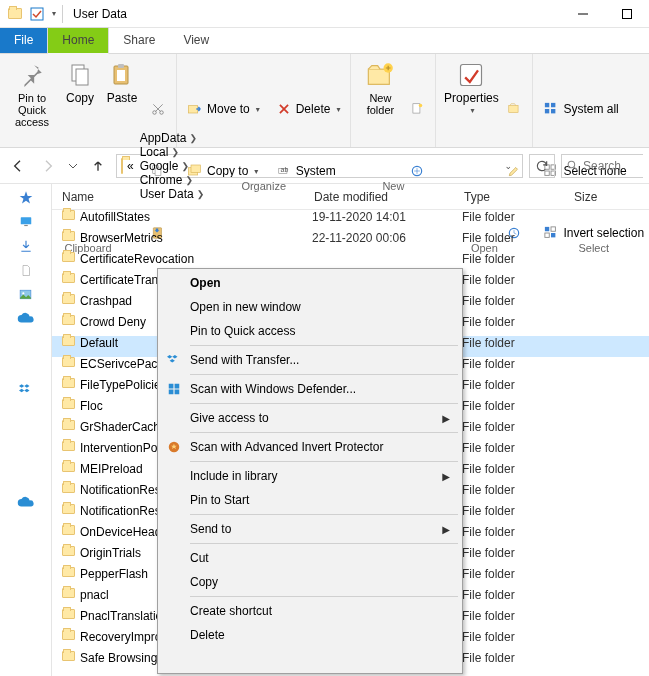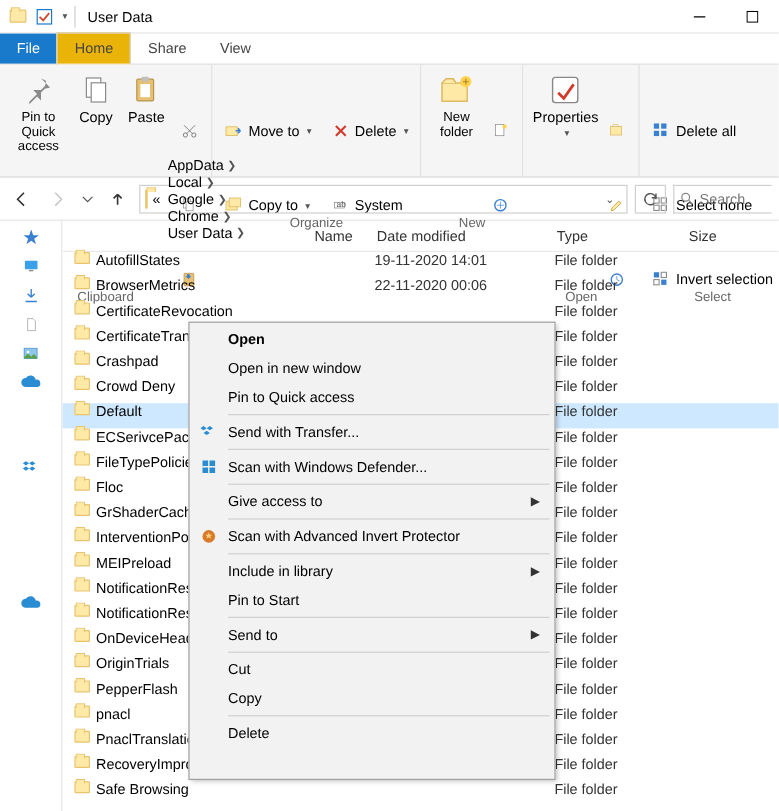--- a/index.html
+++ b/index.html
@@ -14,21 +14,21 @@
   .titlebar .sep{width:1px;height:18px;background:#d0d0d0;margin:0 6px;}
   .titlebar .title{margin-left:4px;}
   .winbtns{margin-left:auto;display:flex;}
   .winbtn{width:44px;height:28px;display:flex;align-items:center;justify-content:center;}
   .winbtn svg{width:10px;height:10px;}
 
   
   .ribtabs{height:26px;display:flex;align-items:flex-end;border-bottom:1px solid #dadada;}
   .ribtab{padding:5px 14px 6px;color:#444;cursor:default;}
   .ribtab.file{background:#1979ca;color:#fff;}
-  .ribtab.active{background:#eab308;border:1px solid #dadada;border-bottom:1px solid #f5f5f5;margin-bottom:-1px;}
+  .ribtab.active{background:#84cc16;border:1px solid #dadada;border-bottom:1px solid #f5f5f5;margin-bottom:-1px;}
 
   
   .ribbon{height:94px;background:#f5f5f5;border-bottom:1px solid #dadada;display:flex;}
   .group{display:flex;flex-direction:column;align-items:center;padding:2px 6px 1px;border-right:1px solid #e2e2e2;height:100%;}
   .group-body{flex:1;display:flex;align-items:flex-start;gap:2px;}
   .group-label{font-size:11px;color:#666;padding-bottom:1px;}
   .bigbtn{display:flex;flex-direction:column;align-items:center;justify-content:flex-start;width:52px;padding-top:4px;gap:2px;text-align:center;line-height:1.1;}
   .bigbtn .ic{width:30px;height:30px;display:flex;align-items:center;justify-content:center;}
   .smcol{display:flex;flex-direction:column;gap:2px;padding-top:2px;}
   .smbtn{display:flex;align-items:center;gap:4px;padding:1px 4px;white-space:nowrap;margin-top:42px;}
@@ -48,21 +48,21 @@
 
   
   .main{display:flex;height:calc(100% - 28px - 26px - 94px - 36px);}
   .navpane{width:52px;border-right:1px solid #e5e5e5;padding-top:6px;display:flex;flex-direction:column;align-items:center;gap:8px;overflow:hidden;}
   .nav-item{width:20px;height:16px;display:flex;align-items:center;justify-content:center;}
   .filepane{flex:1;overflow:hidden;}
 
   
   .cols{height:26px;display:flex;align-items:center;border-bottom:1px solid #e9e9e9;}
   .col{padding:0 10px;font-size:12px;color:#333;}
-  .col.name{flex:0 0 252px;text-align:right;}
+  .col.name{flex:0 0 252px;}
   .col.date{flex:0 0 150px;}
   .col.type{flex:0 0 110px;}
   .col.size{flex:1;}
   .row{height:21px;display:flex;align-items:flex-start;padding-left:10px;}
   .row.sel{background:#cde8ff;}
   .row .fic{width:18px;display:flex;align-items:center;}
   .row .rname{flex:0 0 232px;white-space:nowrap;overflow:hidden;}
   .row .rdate{flex:0 0 150px;color:#333;}
   .row .rtype{flex:0 0 110px;color:#333;}
 
@@ -305,21 +305,21 @@
       <div class="smcol">
         <div class="smbtn">
             <span class="ic">
               <svg width="14" height="14" viewBox="0 0 16 16">
                 <rect x="1" y="1" width="5" height="5" fill="#3a80d2"></rect>
                 <rect x="8" y="1" width="5" height="5" fill="#3a80d2"></rect>
                 <rect x="1" y="8" width="5" height="5" fill="#3a80d2"></rect>
                 <rect x="8" y="8" width="5" height="5" fill="#3a80d2"></rect>
               </svg>
             </span>
-            <span>Delete all</span>
+            <span>System all</span>
           </div>
         <div class="smbtn">
             <span class="ic">
               <svg width="14" height="14" viewBox="0 0 16 16">
                 <rect x="1" y="1" width="5" height="5" fill="none" stroke="#888"></rect>
                 <rect x="8" y="1" width="5" height="5" fill="none" stroke="#888"></rect>
                 <rect x="1" y="8" width="5" height="5" fill="none" stroke="#888"></rect>
                 <rect x="8" y="8" width="5" height="5" fill="none" stroke="#888"></rect>
               </svg>
             </span>
@@ -700,16 +700,19 @@
     </div>
   <div class="msep"></div>
   <div class="mi">
       <span>Cut</span>
     </div>
   <div class="mi">
       <span>Copy</span>
     </div>
   <div class="msep"></div>
   <div class="mi">
+      <span>Create shortcut</span>
+    </div>
+  <div class="mi">
       <span>Delete</span>
     </div>
   <div class="mi"></div>
 </div>
 
 </body></html>

